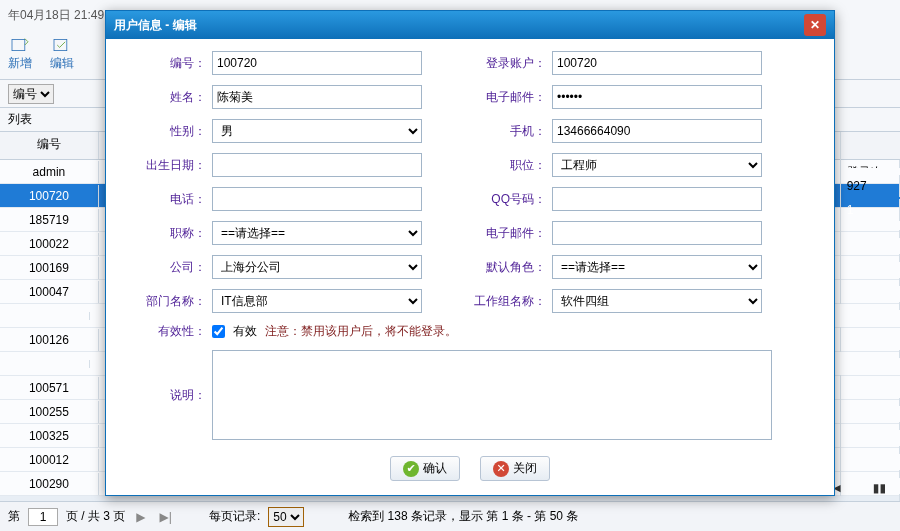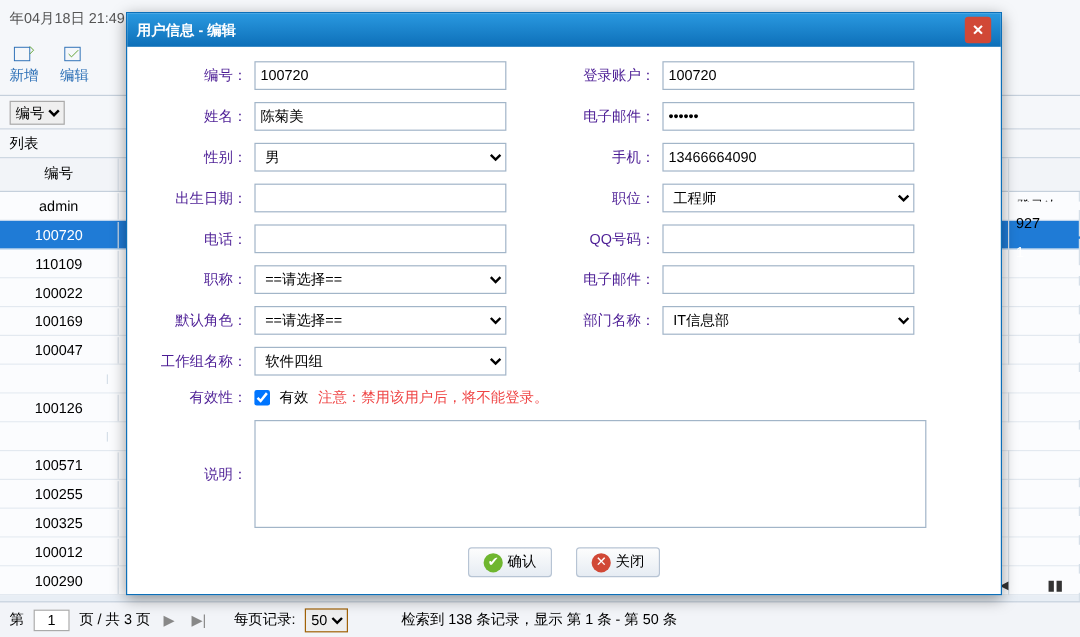--- a/index.html
+++ b/index.html
@@ -46,21 +46,21 @@
 .dialog { position: absolute; left: 105px; top: 10px; width: 730px; background: #fff; border: 1px solid #0d6fb8; box-shadow: 0 3px 12px rgba(0,0,0,.4); display: flex; flex-direction: column; }
 .dlg-title { background: linear-gradient(#2a99e0,#0d6fb8); color: #fff; font-weight: bold; height: 28px; display: flex; align-items: center; padding: 0 8px; justify-content: space-between; }
 .dlg-close { width: 22px; height: 22px; background: #d14836; border-radius: 3px; color: #fff; display: flex; align-items: center; justify-content: center; cursor: pointer; font-size: 14px; }
 .dlg-body { padding: 12px 20px 8px 20px; }
 .form { display: flex; flex-wrap: wrap; gap: 10px 30px; }
 .fld { display: flex; align-items: center; gap: 6px; width: 310px; }
 .fld .lab { width: 80px; text-align: right; color: #4c1d95; }
 .fld input[type=text], .fld input[type=password], .fld select { width: 210px; height: 24px; border: 1px solid #a2b5c8; padding: 0 4px; background: #fff; }
 .fld.full { width: 100%; }
 .fld .valid-row { display: flex; align-items: center; gap: 8px; }
-.red { color: #ef4444; }
+.red { color: #7f1d1d; }
 .desc textarea { width: 560px; height: 90px; border: 1px solid #a2b5c8; resize: none; }
 .dlg-foot { display: flex; justify-content: center; gap: 20px; padding: 8px 0 14px; }
 .btn { display: flex; align-items: center; gap: 4px; border: 1px solid #b7c4d4; background: linear-gradient(#fdfdfd,#e6ecf3); padding: 3px 12px; border-radius: 3px; cursor: pointer; }
 .circ { width: 16px; height: 16px; border-radius: 50%; color: #fff; display: flex; align-items: center; justify-content: center; font-size: 11px; }
 .ok { background: #6fb62f; }
 .no { background: #d14836; }
 .scroll-hint { position: absolute; right: 14px; bottom: 36px; display: flex; gap: 30px; color: #333; }
 </style>
 </head>
 <body>
@@ -128,21 +128,21 @@
         <div class="c c-sex"></div>
         <div class="c c-tel"></div>
         <div class="c c-sp1"></div>
         <div class="c c-sp2"></div>
         <div class="c c-co"></div>
         <div class="c c-dept"></div>
         <div class="c c-flag"><span class="chk"></span></div>
         <div class="c c-log">1</div>
       </div>
       <div class="grid-row">
-        <div class="c c-id">110109</div>
+        <div class="c c-id">185719</div>
         <div class="c c-name"></div>
         <div class="c c-sex"></div>
         <div class="c c-tel"></div>
         <div class="c c-sp1"></div>
         <div class="c c-sp2"></div>
         <div class="c c-co"></div>
         <div class="c c-dept"></div>
         <div class="c c-flag"><span class="chk"></span></div>
         <div class="c c-log"></div>
       </div>
@@ -283,21 +283,21 @@
   <span>◄</span>
   <span>▮▮</span>
 </div>
 
 <div class="pager">
   <span>第</span>
   <input value="1" style="">
   <span>页 / 共 3 页</span>
   <span class="nav">▶</span>
   <span class="nav">▶|</span>
-  <span style="margin-left:12px">每页记录:</span>
+  <span style="margin-left:26px">每页记录:</span>
   <select><option>50</option></select>
   <span style="margin-left:36px">检索到 138 条记录，显示 第 1 条 - 第 50 条</span>
 </div>
 
 <div class="mask"></div>
 <div class="dialog">
   <div class="dlg-title">
     <span>用户信息 - 编辑</span>
     <div class="dlg-close">
       <span>✕</span>
@@ -352,20 +352,24 @@
 
       <div class="fld">
           <span class="lab">职称：</span>
           <select><option>==请选择==</option></select>
         </div>
       <div class="fld">
           <span class="lab">电子邮件：</span>
           <input type="text" value="" style="">
         </div>
 
+      <div class="fld">
+          <span class="lab">公司：</span>
+          <select><option>上海分公司</option></select>
+        </div>
       <div class="fld">
           <span class="lab">默认角色：</span>
           <select><option>==请选择==</option></select>
         </div>
 
       <div class="fld">
           <span class="lab">部门名称：</span>
           <select><option>IT信息部</option></select>
         </div>
       <div class="fld">

